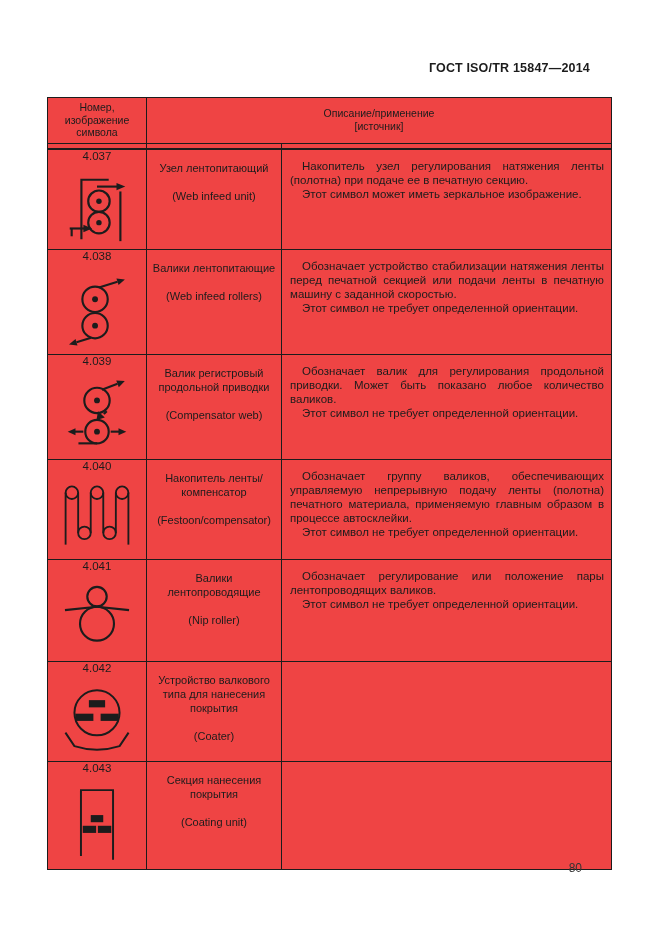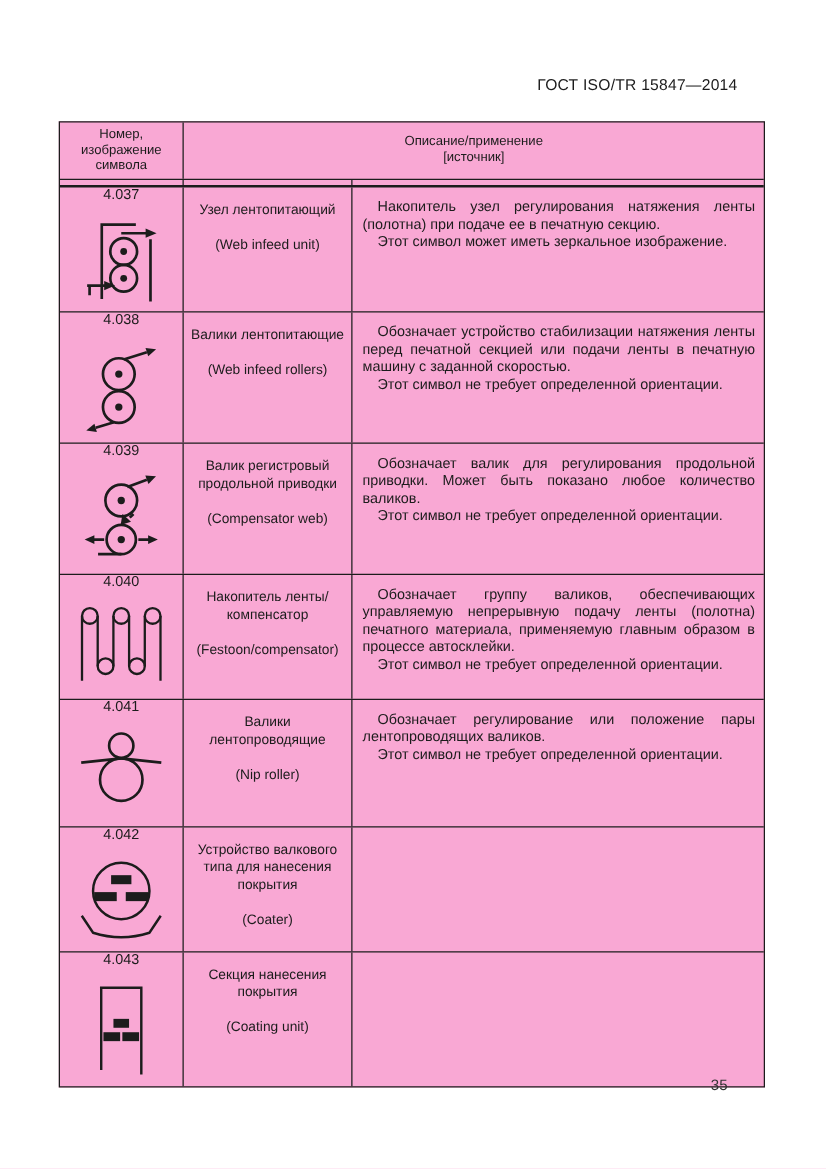--- a/index.html
+++ b/index.html
@@ -3,25 +3,25 @@
 <meta charset="utf-8">
 <style>
   html,body { margin:0; padding:0; }
   body {
     width:661px; height:935px; background:#ffffff; position:relative;
     font-family:"Liberation Sans", sans-serif; color:#1c1c1c;
     -webkit-font-smoothing:antialiased;
   }
   .doc-header {
     position:absolute; top:61px; left:0; width:590px;
-    text-align:right; font-weight:normal; font-size:12.5px; letter-spacing:.2px;
+    text-align:right; font-weight:bold; font-size:12.5px; letter-spacing:.2px;
   }
   .gtable {
     position:absolute; left:47px; top:97px; width:565px;
-    border:1.6px solid #1c1c1c; box-sizing:border-box; background:#f9a8d4;
+    border:1.6px solid #1c1c1c; box-sizing:border-box; background:#ef4444;
   }
   .c1 { width:99px;  border-right:1px solid #1c1c1c; box-sizing:border-box; }
   .c2 { width:135px; border-right:1px solid #1c1c1c; box-sizing:border-box; }
   .c3 { flex:1; box-sizing:border-box; }
   .thead { display:flex; }
   .th {
     font-size:10.5px; line-height:12.5px; text-align:center;
     display:flex; flex-direction:column; justify-content:center;
     padding:3px 2px 4px; min-height:24px;
   }
@@ -233,13 +233,13 @@
       </div>
     </div>
     <div class="cell c2">
       <div class="name-ru">Секция нанесения покрытия</div>
       <div class="name-en">(Coating unit)</div>
     </div>
   </div>
 
 </div>
 
-<div class="page-number">35</div>
+<div class="page-number">80</div>
 
 </body></html>

